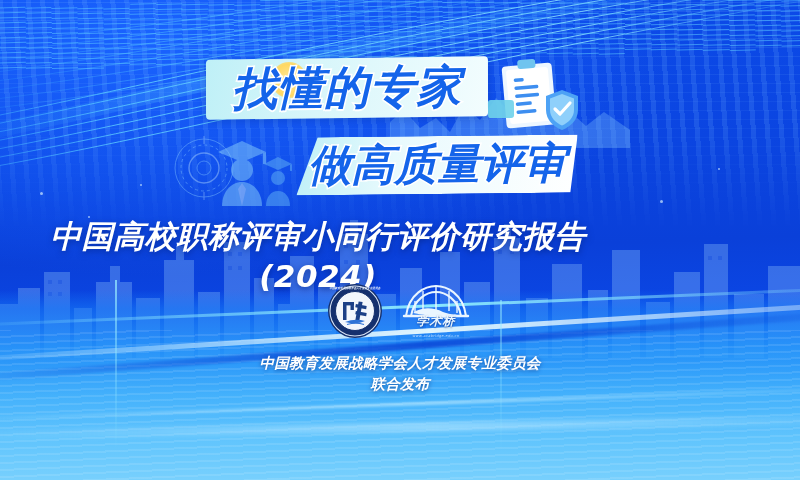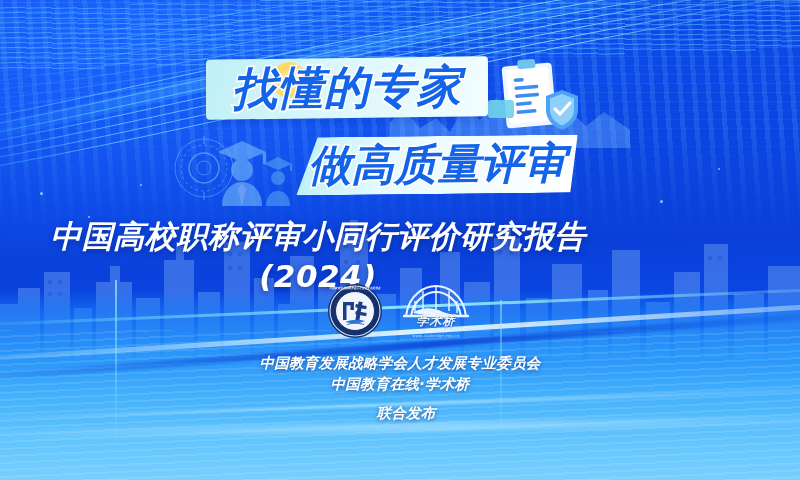--- a/index.html
+++ b/index.html
@@ -426,17 +426,16 @@
         <path d="M14 30 C 22 24, 34 24, 44 29 C 50 31, 54 32, 58 31 C 52 35, 40 36, 30 33 C 22 31, 17 31, 14 30 Z" fill="#eaf6ff"></path>
       </svg>
       <div class="bridge-name">学术桥</div>
       <div class="bridge-url">www.acabridge.edu.cn</div>
     </div>
 
   </div>
 
   <div class="footer">
     <div>中国教育发展战略学会人才发展专业委员会</div>
-    <div>中国教育在线·学术桥</div>
     <div>联合发布</div>
   </div>
 
 </div>
 
 </body></html>

